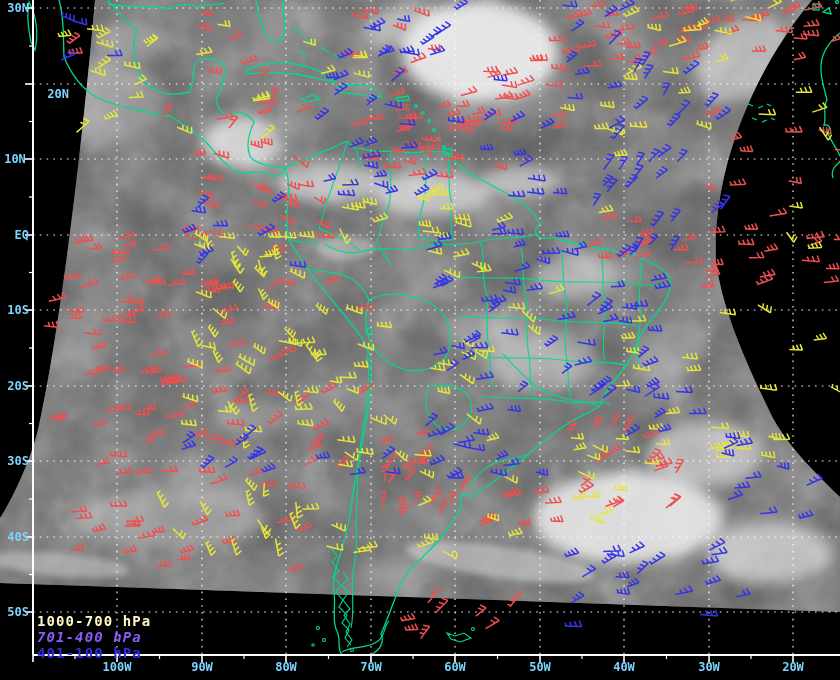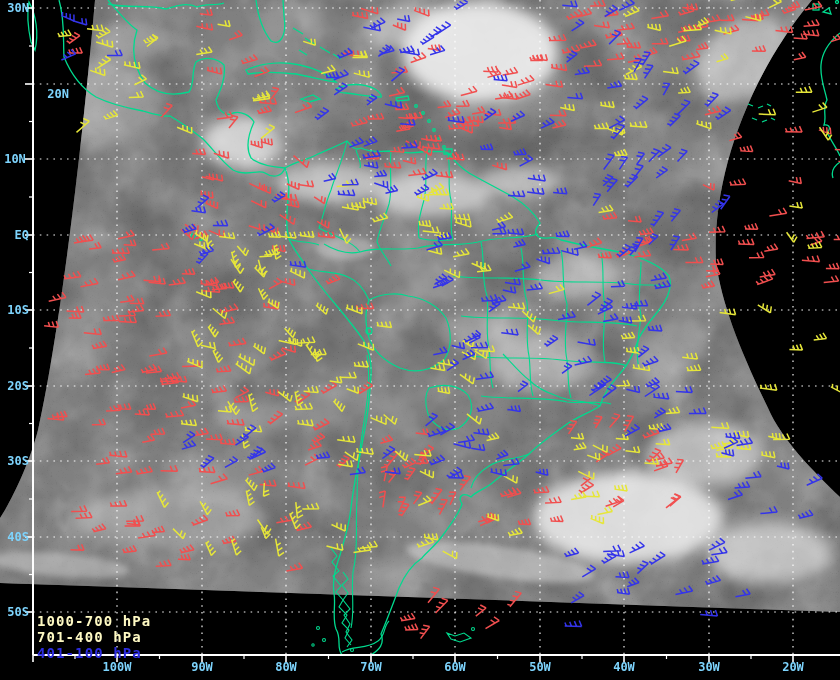--- a/index.html
+++ b/index.html
@@ -1032,15 +1032,15 @@
       <div class="axis-label lon" style="left: 264px; top: 661px;">80W</div>
       <div class="axis-label lon" style="left: 349px; top: 661px;">70W</div>
       <div class="axis-label lon" style="left: 433px; top: 661px;">60W</div>
       <div class="axis-label lon" style="left: 518px; top: 661px;">50W</div>
       <div class="axis-label lon" style="left: 602px; top: 661px; text-align: center;">40W</div>
       <div class="axis-label lon" style="left: 687px; top: 661px;">30W</div>
       <div class="axis-label lon" style="left: 771px; top: 661px;">20W</div>
     </div>
 
   <div class="legend-row" style="top: 613px; color: #fef9c3;">1000-700 hPa</div>
-  <div class="legend-row" style="top: 629px; color: #fef9c3;">701-400 hPa</div>
+  <div class="legend-row" style="top: 629px; color: #8b5cf6; font-style: italic;">701-400 hPa</div>
   <div class="legend-row" style="top: 645px; color: rgb(45, 45, 224);">401-100 hPa</div>
 </div>
 
 </body></html>

